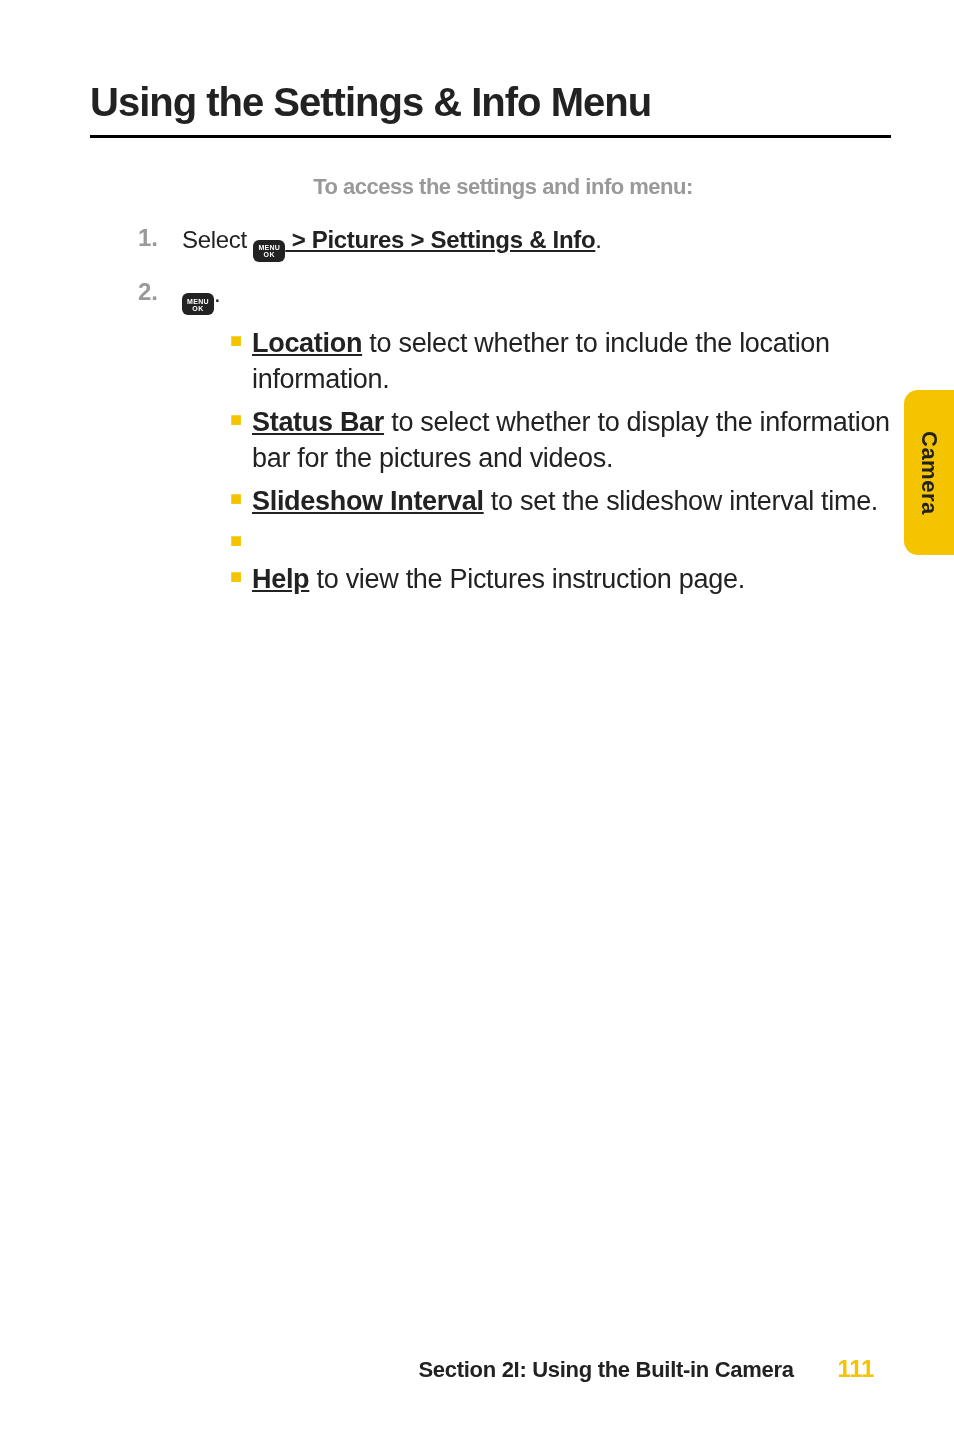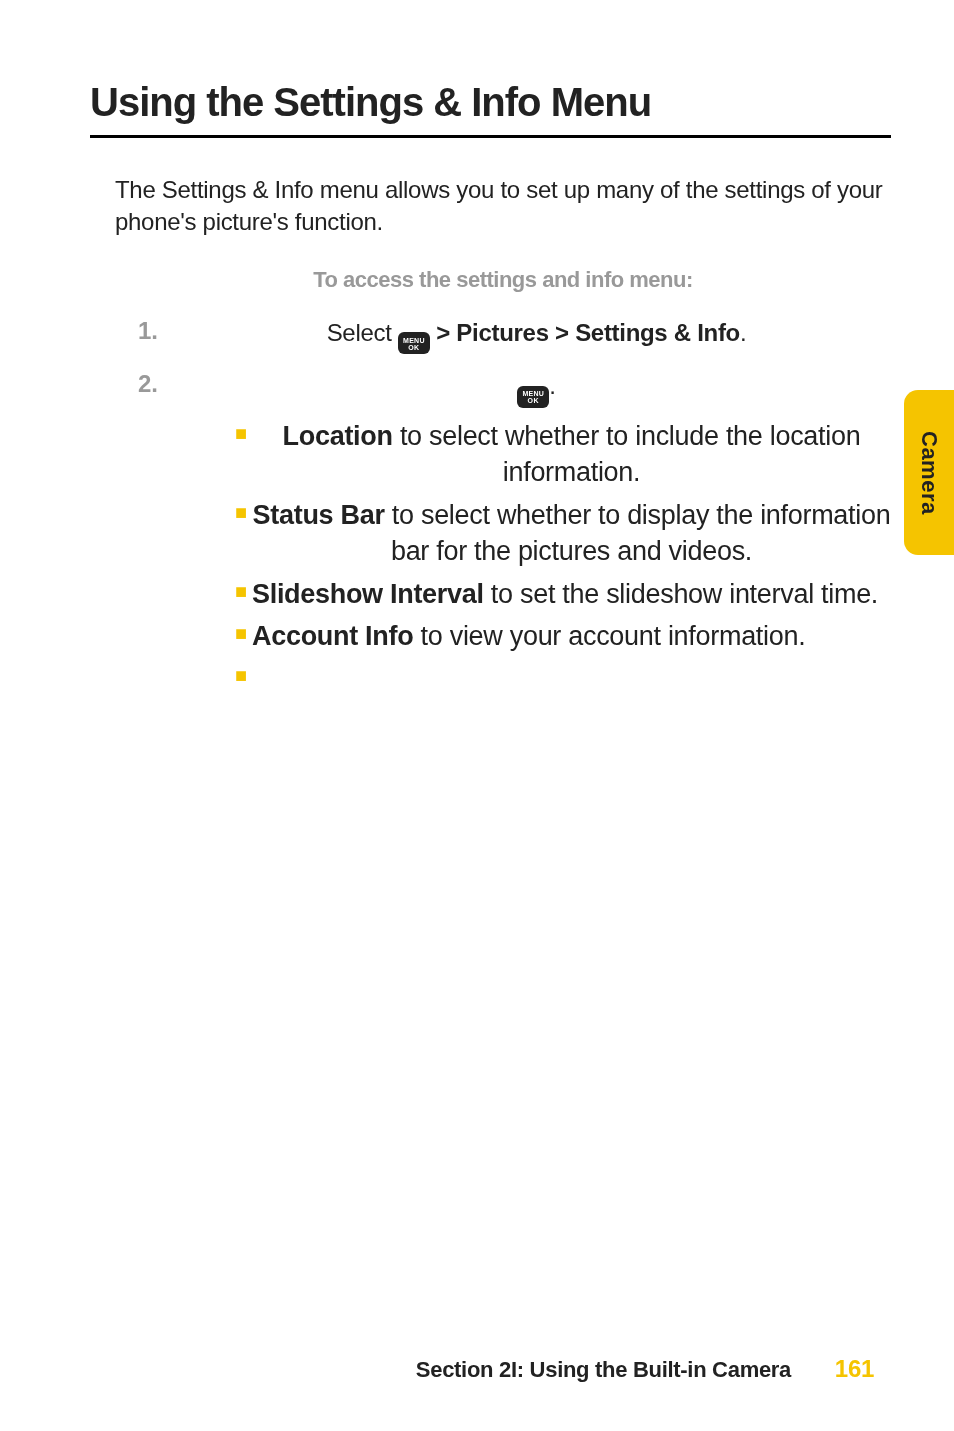--- a/index.html
+++ b/index.html
@@ -60,24 +60,24 @@
       font-weight: 700;
       color: #999;
       min-width: 44px;
       flex-shrink: 0;
     }
     .step-body {
       font-size: 24px;
       line-height: 1.35;
       letter-spacing: -0.3px;
       flex: 1;
-      text-align: center;
     }
     .bold {
       font-weight: 700;
+      text-decoration: underline;
     }
     .menu-key {
       display: inline-flex;
       flex-direction: column;
       justify-content: center;
       align-items: center;
       background: #222;
       color: #fff;
       border-radius: 6px;
       width: 32px;
@@ -147,21 +147,20 @@
     }
   </style>
 </head>
 <body>
 
 <div class="page">
 
   <h1 class="title">Using the Settings &amp; Info Menu</h1>
   <hr class="title-rule">
 
-  <p class="intro">The Settings &amp; Info menu allows you to set up many of the settings of your phone's picture's function.</p>
 
   <p class="subhead">To access the settings and info menu:</p>
 
   <ol class="steps">
     <li class="step">
       <span class="step-num">1.</span>
       <span class="step-body">
         <span>Select </span><span class="menu-key">
             <span class="k1">MENU</span>
             <span class="k2">OK</span>
@@ -190,34 +189,34 @@
             </span>
           </li>
           <li class="bullet">
             <span class="bdot">■</span>
             <span class="btext">
               <span class="bold">Slideshow Interval</span><span> to set the slideshow interval time.</span>
             </span>
           </li>
           <li class="bullet">
             <span class="bdot">■</span>
-            <span class="btext">
-              <span class="bold">Account Info</span><span> to view your account information.</span>
-            </span>
-          </li>
-          <li class="bullet">
-            <span class="bdot">■</span>
+          </li>
+          <li class="bullet">
+            <span class="bdot">■</span>
+            <span class="btext">
+              <span class="bold">Help</span><span> to view the Pictures instruction page.</span>
+            </span>
           </li>
         </ul>
       </span>
     </li>
   </ol>
 
   <div class="side-tab">
     <span class="side-tab-text">Camera</span>
   </div>
 
   <div class="footer">
     <span>Section 2I: Using the Built-in Camera</span>
-    <span class="page-num">161</span>
+    <span class="page-num">111</span>
   </div>
 
 </div>
 
 </body></html>

